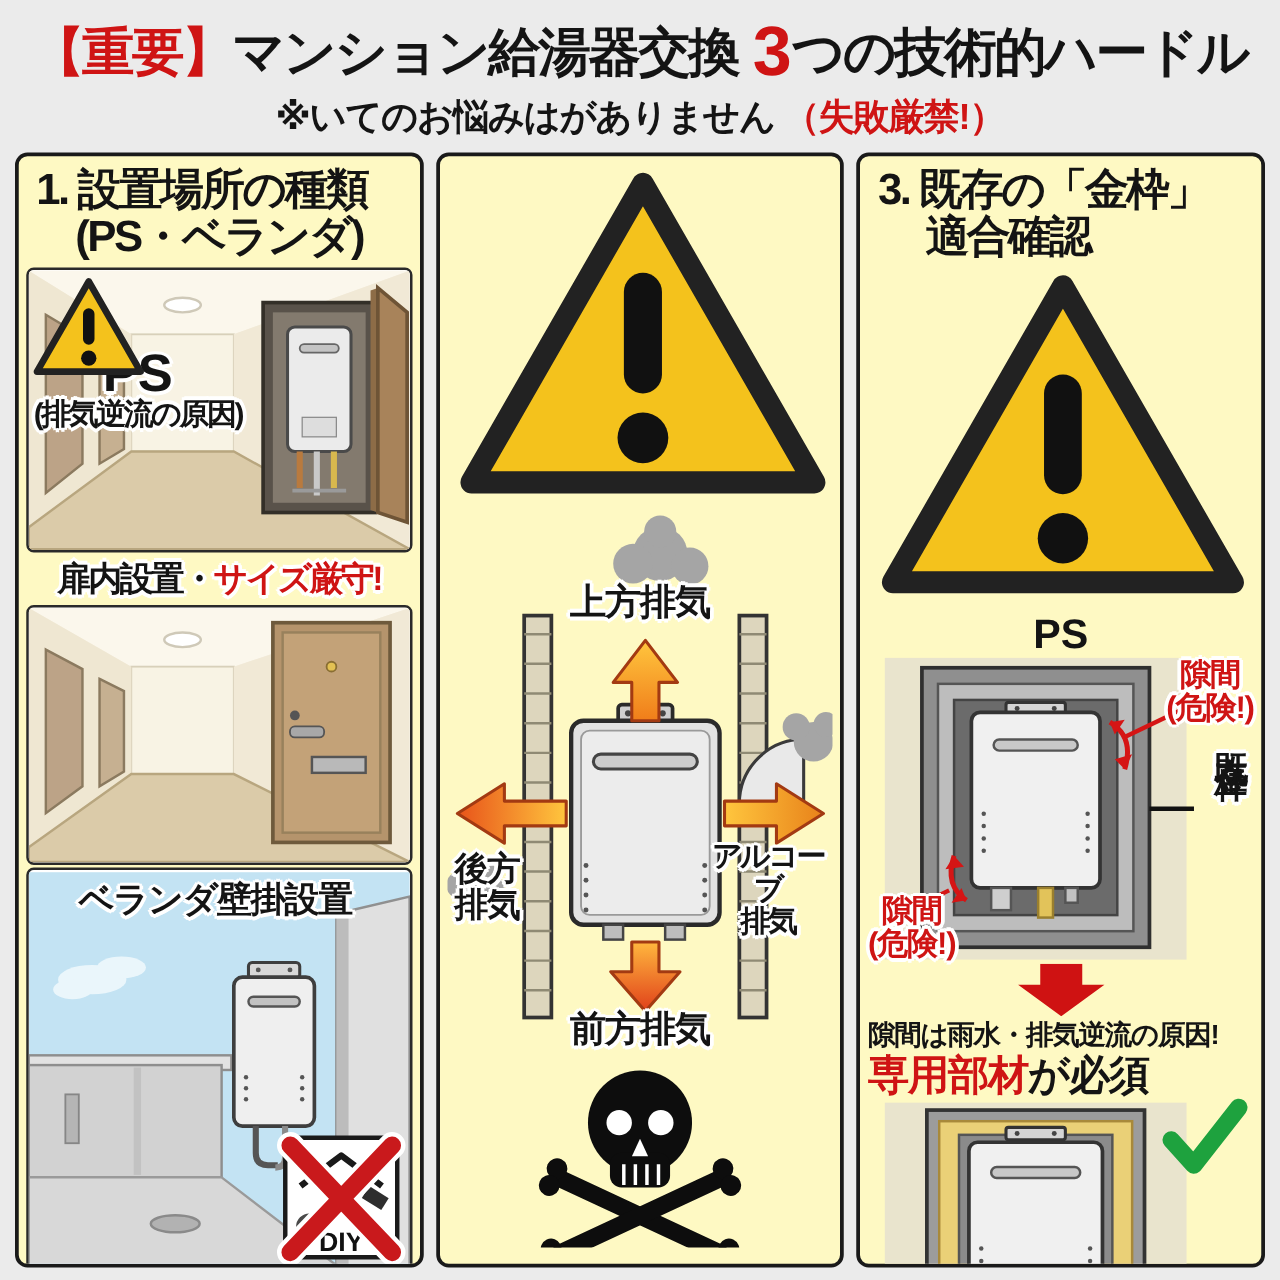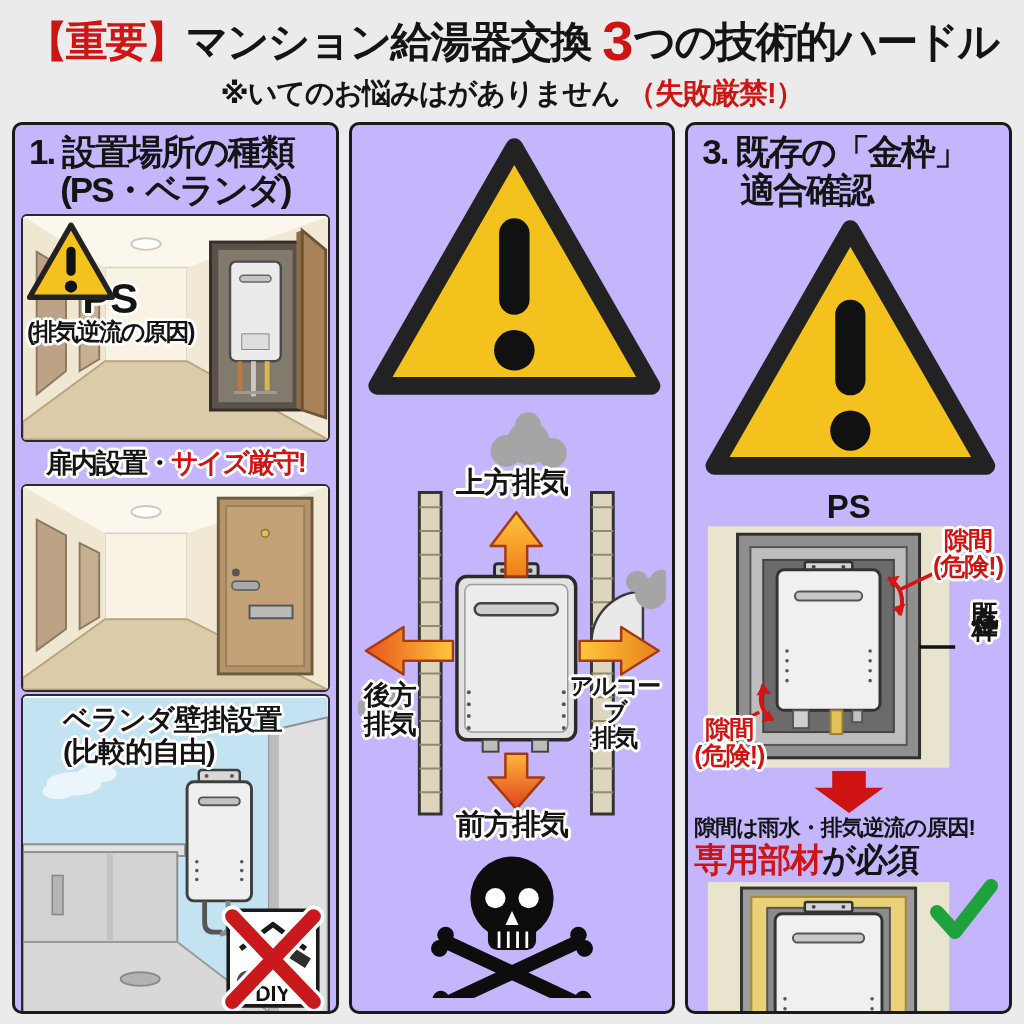--- a/index.html
+++ b/index.html
@@ -15,21 +15,21 @@
   
   .header { text-align:center; padding-top:10px; }
   .title { margin:0; font-size:42px; letter-spacing:-2px; line-height:1.1; white-space:nowrap; }
   .title .num { font-size:56px; vertical-align:-4px; padding:0 2px; }
   .red { color:#cf1414; }
   .subtitle { font-size:29px; letter-spacing:-1px; margin-top:2px; }
 
   
   .columns { display:flex; gap:10px; padding:8px 12px 0; }
   .col {
-    background:#c4b5fd; border:3.5px solid #1a1a1a; border-radius:10px;
+    background:#fef9c3; border:3.5px solid #1a1a1a; border-radius:10px;
     width:328px; height:892px; padding:6px 6px; position:relative;
     display:flex; flex-direction:column; overflow:hidden;
   }
   .col-h { font-size:35px; line-height:1.1; letter-spacing:-2px; margin:2px 0 4px; }
   .col-h .l1 { display:block; padding-left:8px; white-space:nowrap; }
   .col-h .l2 { display:block; padding-left:46px; white-space:nowrap; }
   .col1 .col-h .l2 { padding-left:0; text-align:center; }
 
   .warn-row { display:flex; align-items:center; gap:6px; padding-left:4px; margin-bottom:4px; }
   .warn-row svg { flex:none; }
@@ -188,21 +188,20 @@
             <circle cx="178" cy="177" r="1.8" fill="#555"></circle>
             <circle cx="178" cy="186" r="1.8" fill="#555"></circle>
           <circle cx="224" cy="168" r="1.8" fill="#555"></circle>
             <circle cx="224" cy="177" r="1.8" fill="#555"></circle>
             <circle cx="224" cy="186" r="1.8" fill="#555"></circle>
           <path d="M186 208 v22 q0 10 10 10 h8" fill="none" stroke="#555" stroke-width="5"></path>
           <path d="M210 208 v26 q0 8 -8 8" fill="none" stroke="#8a8a8a" stroke-width="5"></path>
         </svg>
         <div class="balcony-caption ow">
           <div>ベランダ壁掛設置</div>
-          <div>(比較的自由)</div>
         </div>
         <div class="diy-box">
           <svg viewBox="0 0 104 112">
             <rect x="8" y="10" width="88" height="94" rx="8" fill="#ffffff" stroke="#1a1a1a" stroke-width="3.5"></rect>
             <path d="M20 48 L52 24 L84 48" fill="none" stroke="#1a1a1a" stroke-width="5" stroke-linejoin="round"></path>
             <path d="M26 80 L50 62" stroke="#4a4a4a" stroke-width="7"></path>
             <circle cx="27" cy="80" r="8" fill="none" stroke="#4a4a4a" stroke-width="5"></circle>
             <path d="M80 78 L58 64" stroke="#6a6a6a" stroke-width="6"></path>
             <rect x="70" y="52" width="18" height="11" fill="#2e2e2e" transform="rotate(32 79 57)"></rect>
             <text x="52" y="99" text-anchor="middle" font-size="21" font-weight="bold" fill="#111">DIY</text>

